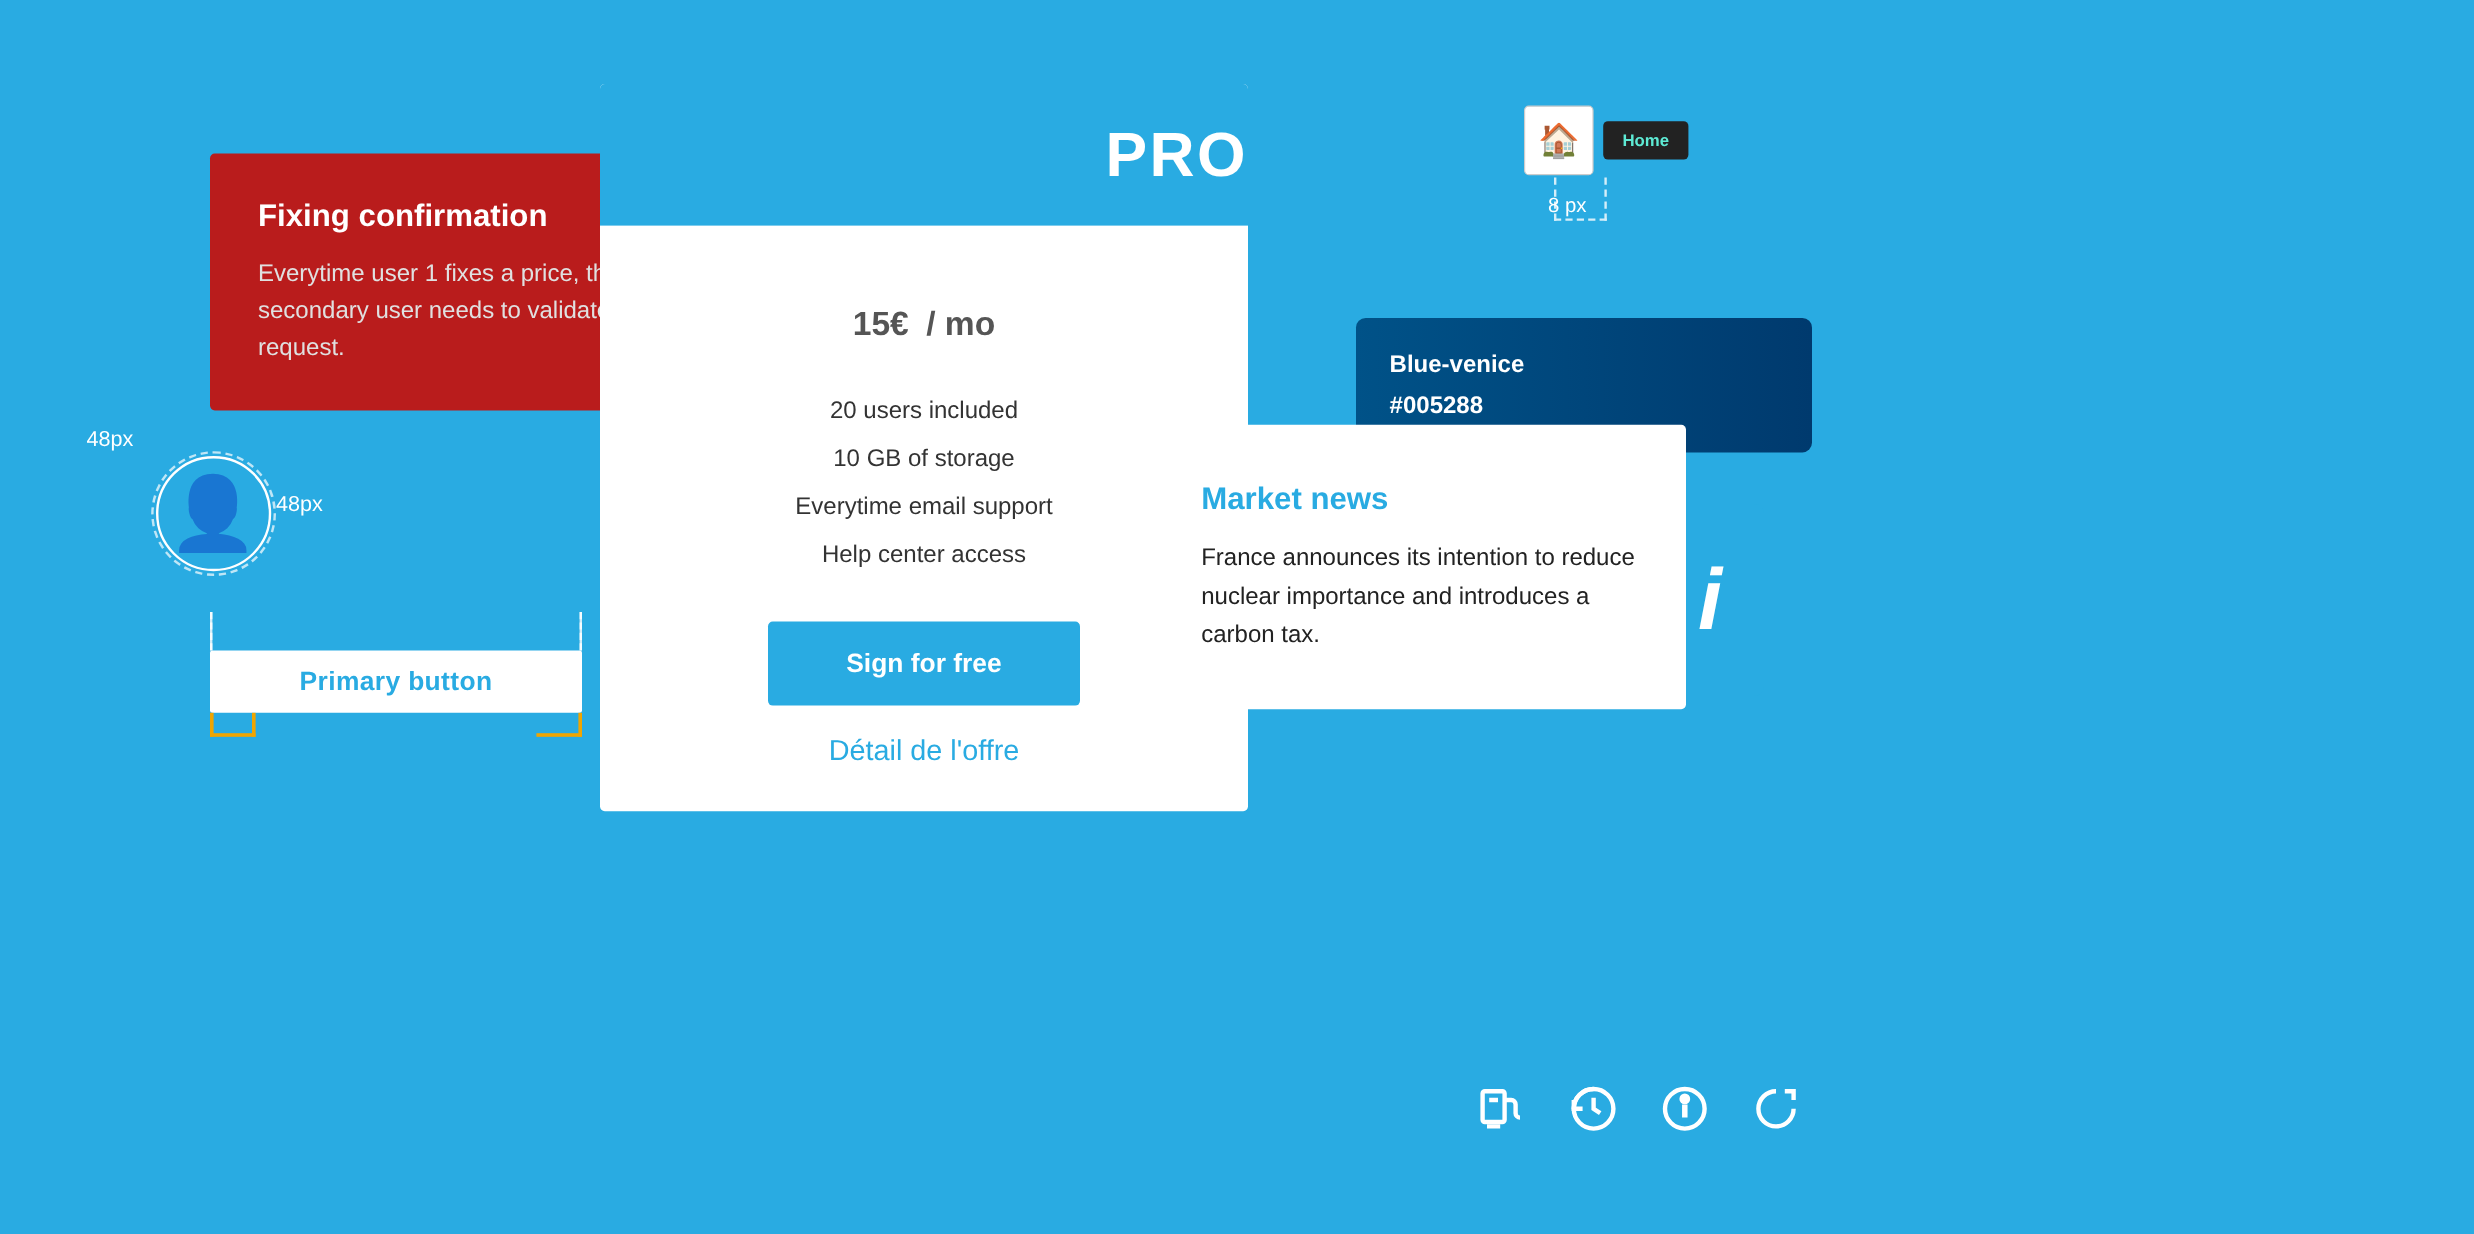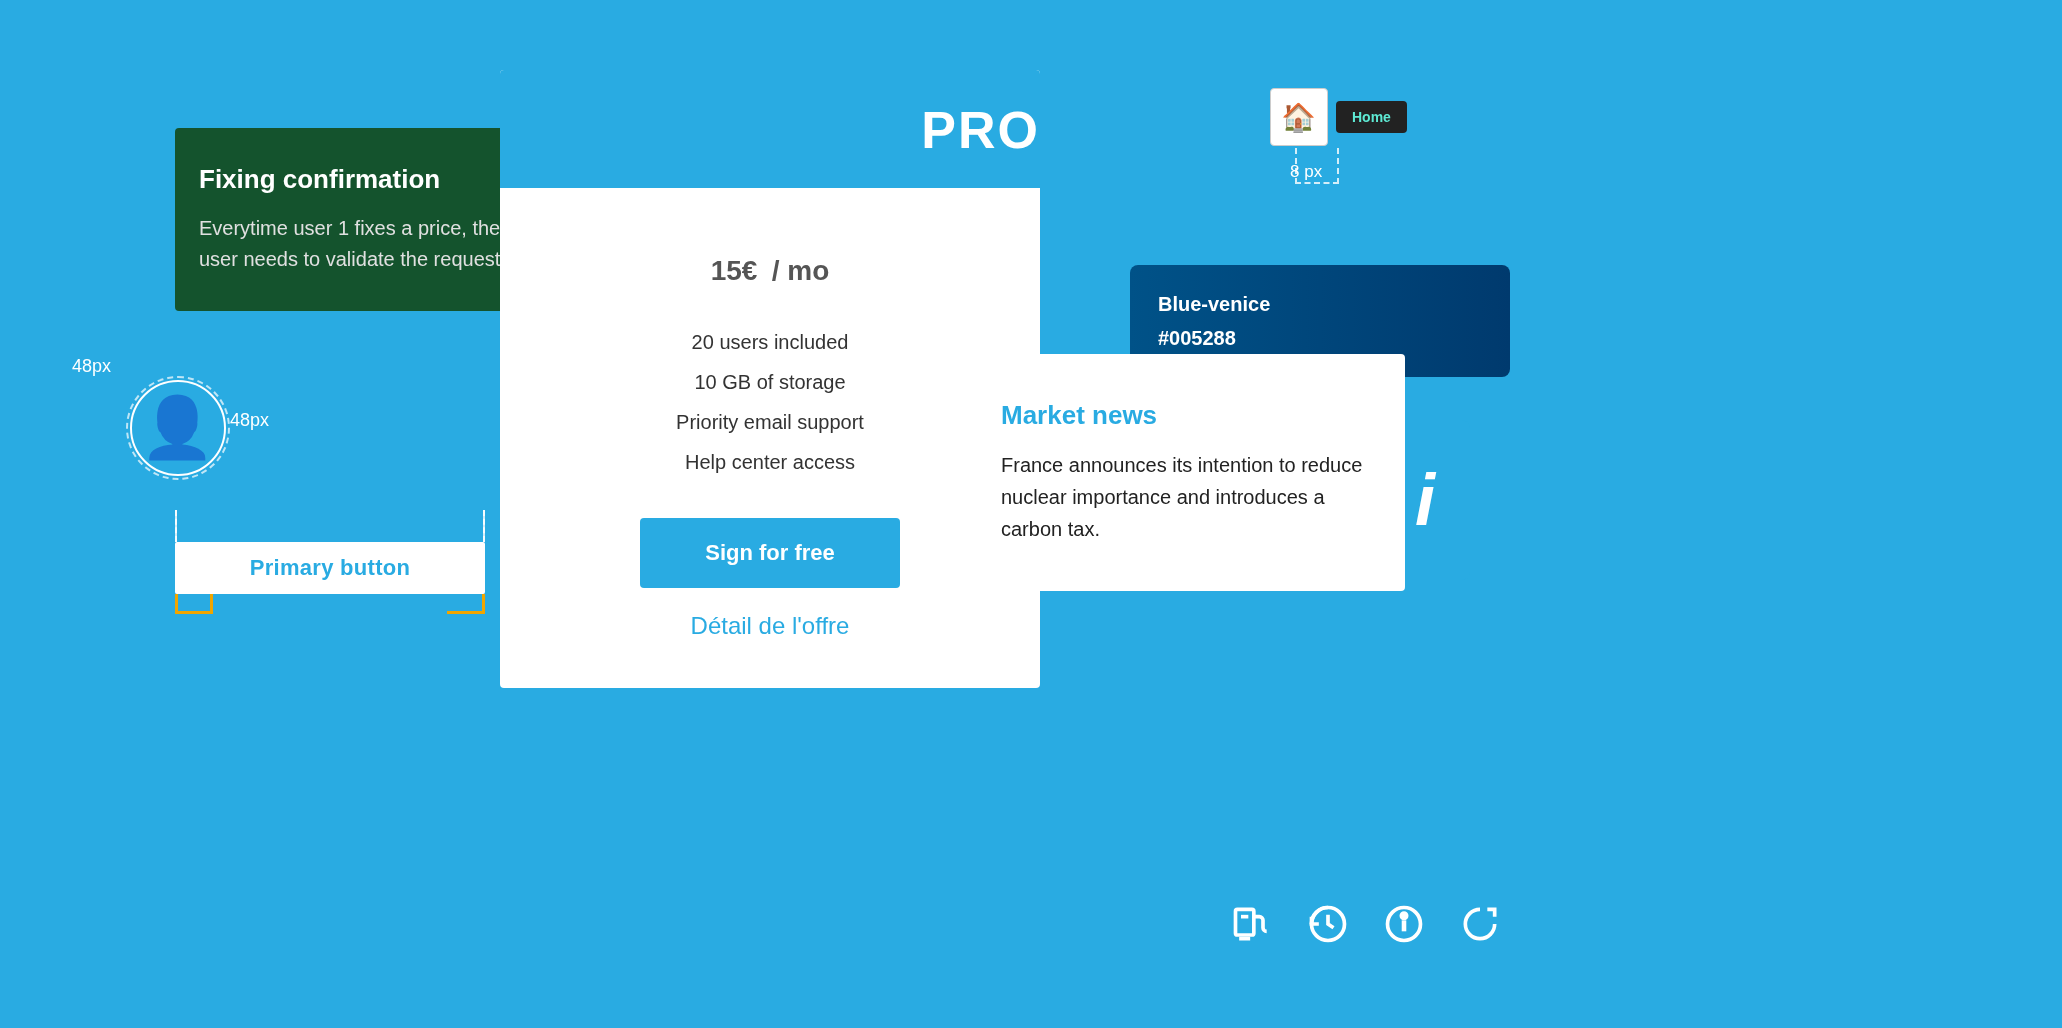--- a/index.html
+++ b/index.html
@@ -12,23 +12,23 @@
       position: relative;
       overflow: hidden;
     }
 
     
     .fixing-card {
       position: absolute;
       top: 128px;
       left: 175px;
       width: 450px;
-      background: #14532d;
-      color: #fff;
-      padding: 36px 24px;
+      background: #b91c1c;
+      color: #fff;
+      padding: 36px 40px;
       border-radius: 4px;
     }
     .fixing-card h2 {
       font-size: 26px;
       font-weight: 700;
       margin-bottom: 18px;
     }
     .fixing-card p {
       font-size: 20px;
       line-height: 1.55;
@@ -138,21 +138,21 @@
       padding: 30px 0 28px;
       text-align: right;
     }
     .pro-card-header h1 {
       color: #fff;
       font-size: 52px;
       font-weight: 800;
       letter-spacing: 2px;
     }
     .pro-card-body {
-      padding: 44px 40px 48px;
+      padding: 44px 40px 36px;
       text-align: center;
     }
     .pro-price {
       font-size: 52px;
       font-weight: 800;
       color: #29abe2;
       margin-bottom: 30px;
     }
     .pro-price span {
       font-size: 28px;
@@ -374,21 +374,21 @@
     <h1>PRO</h1>
   </div>
   <div class="pro-card-body">
     <div class="pro-price">
       <span>15€</span>
       <span>/ mo</span>
     </div>
     <ul class="pro-features">
       <li>20 users included</li>
       <li>10 GB of storage</li>
-      <li>Priority email support</li>
+      <li>Everytime email support</li>
       <li>Help center access</li>
     </ul>
     <button class="sign-btn">Sign for free</button>
     <a class="detail-link" href="#">Détail de l'offre</a>
   </div>
 </div>
 
 <div class="home-tooltip">
   <div class="home-icon-box">🏠</div>
   <div class="home-tooltip-label">Home</div>

